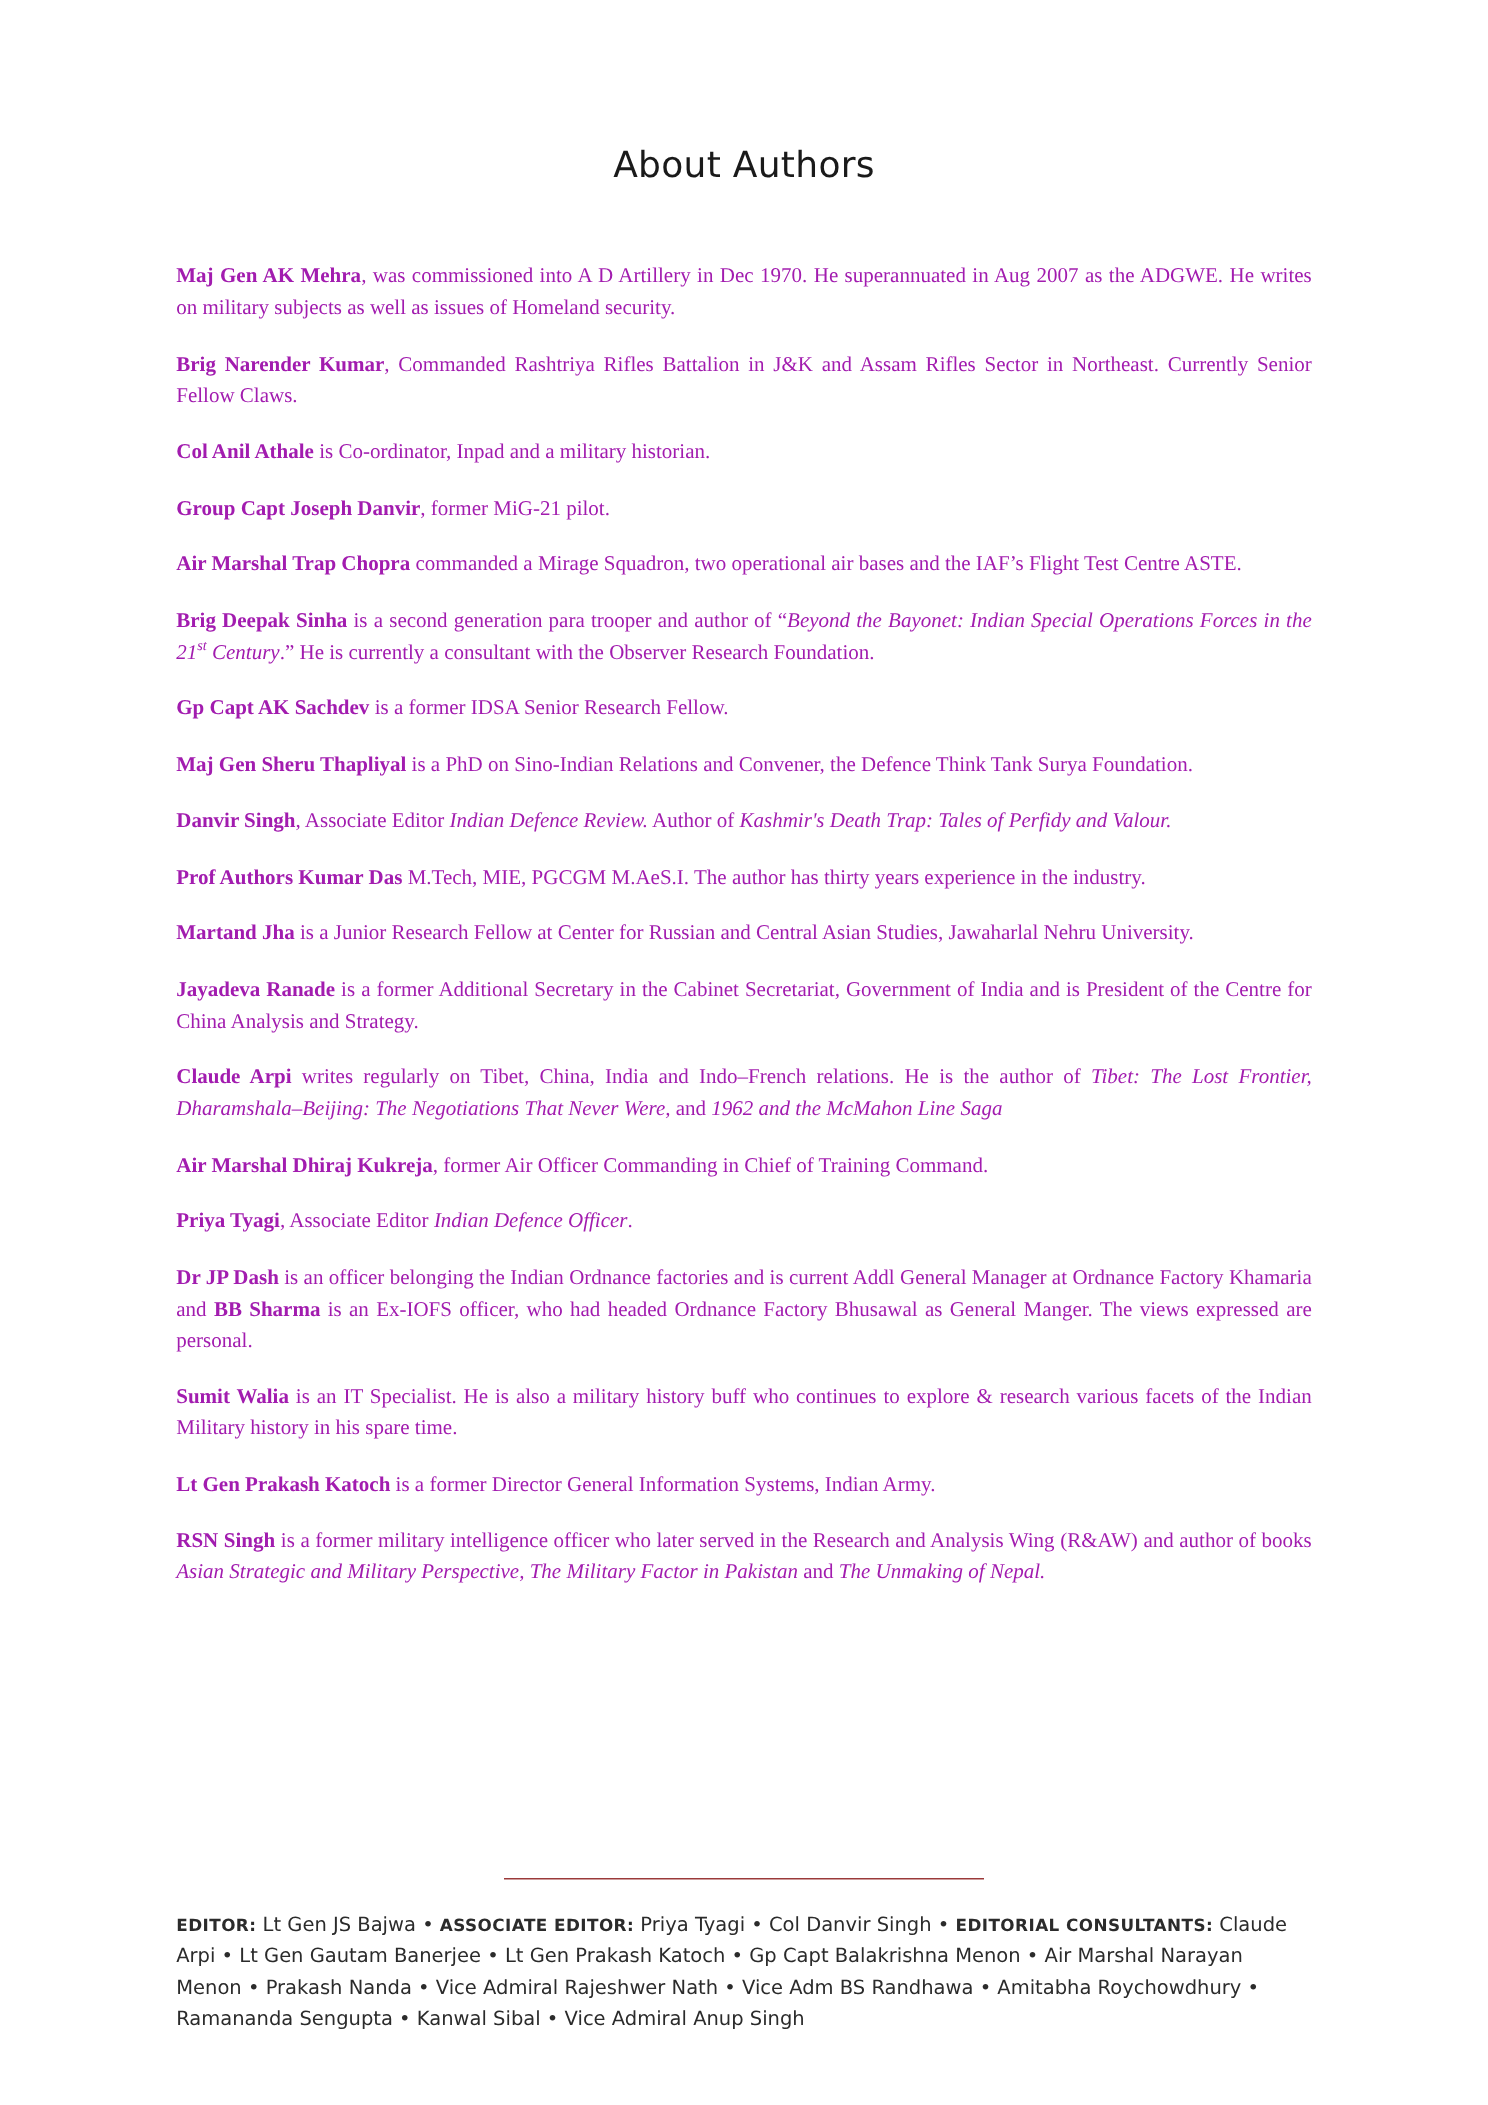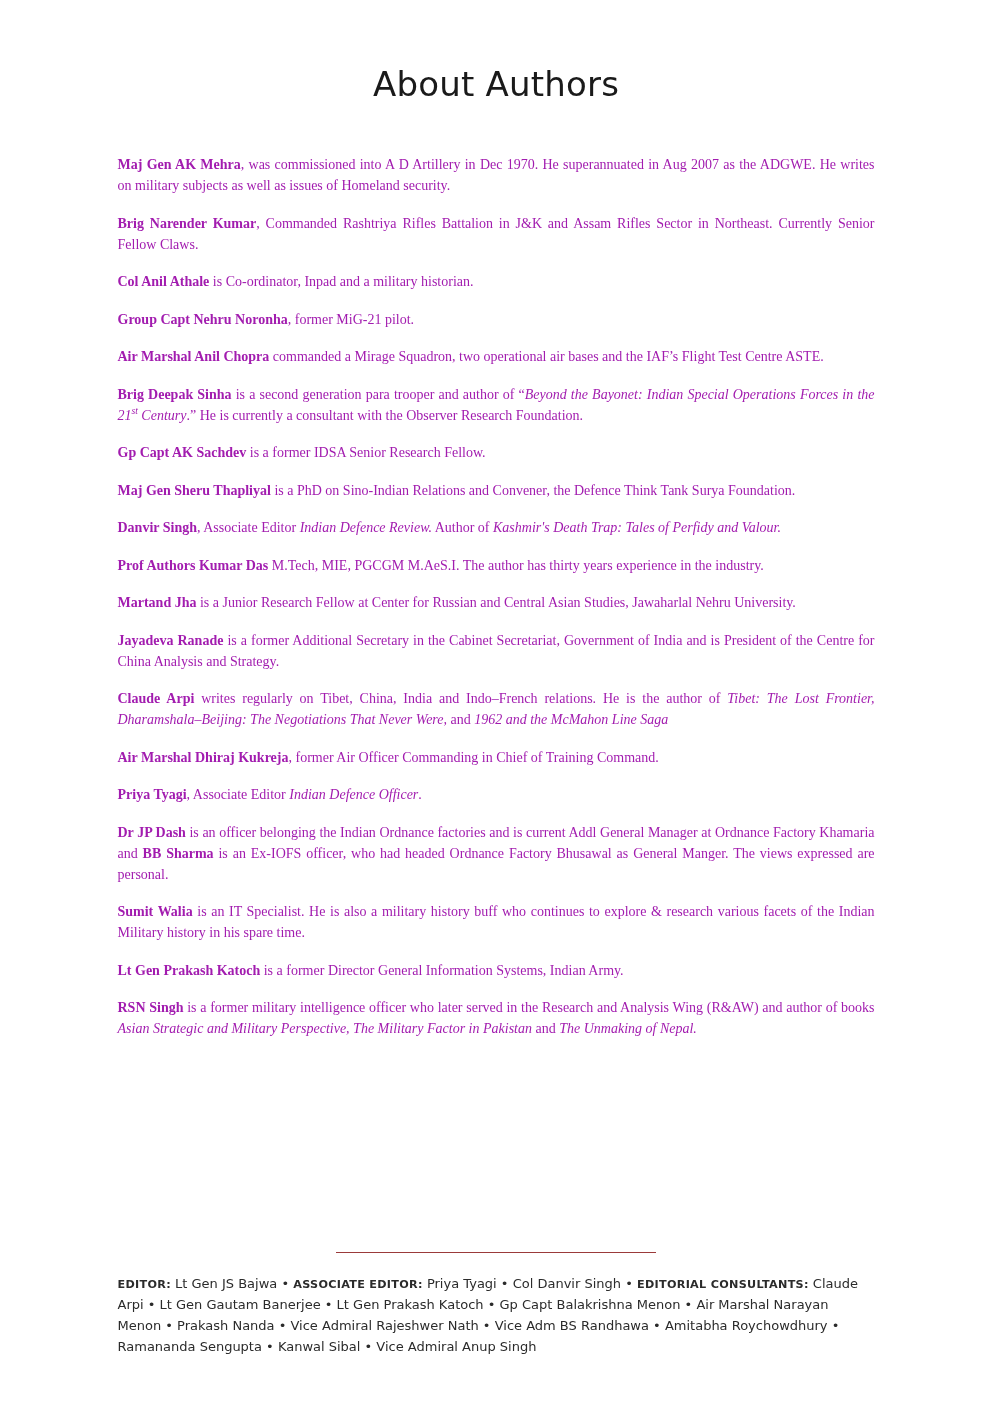--- a/index.html
+++ b/index.html
@@ -19,25 +19,25 @@
     width: 992px;
     height: 1403px;
     box-sizing: border-box;
     padding: 0;
     position: relative;
   }
   .page-title {
     text-align: center;
     font-family: "DejaVu Sans", sans-serif;
     font-weight: 400;
-    font-size: 34px;
+    font-size: 24px;
     letter-spacing: 0.2px;
     color: #1a1a1a;
     margin: 0;
-    padding-top: 64px;
+    padding-top: 96px;
   }
   .content {
     margin: 0 auto;
     width: 757px;
     padding-top: 50px;
   }
   .bio {
     font-size: 14px;
     line-height: 1.5;
     text-align: justify;
@@ -91,22 +91,22 @@
 <body>
 
 <div class="page">
 
   <h1 class="page-title">About Authors</h1>
 
   <div class="content">
       <p class="bio"><b>Maj Gen AK Mehra</b>, was commissioned into A D Artillery in Dec 1970. He superannuated in Aug 2007 as the ADGWE. He writes on military subjects as well as issues of Homeland security.</p>
       <p class="bio"><b>Brig Narender Kumar</b>, Commanded Rashtriya Rifles Battalion in J&amp;K and Assam Rifles Sector in Northeast. Currently Senior Fellow Claws.</p>
       <p class="bio"><b>Col Anil Athale</b> is Co-ordinator, Inpad and a military historian.</p>
-      <p class="bio"><b>Group Capt Nehru Noronha</b>, former MiG-21 pilot.</p>
-      <p class="bio"><b>Air Marshal Anil Chopra</b> commanded a Mirage Squadron, two operational air bases and the IAF’s Flight Test Centre ASTE.</p>
+      <p class="bio"><b>Group Capt Joseph Danvir</b>, former MiG-21 pilot.</p>
+      <p class="bio"><b>Air Marshal Trap Chopra</b> commanded a Mirage Squadron, two operational air bases and the IAF’s Flight Test Centre ASTE.</p>
       <p class="bio"><b>Brig Deepak Sinha</b> is a second generation para trooper and author of “<i>Beyond the Bayonet: Indian Special Operations Forces in the 21<sup>st</sup> Century</i>.” He is currently a consultant with the Observer Research Foundation.</p>
       <p class="bio"><b>Gp Capt AK Sachdev</b> is a former IDSA Senior Research Fellow.</p>
       <p class="bio"><b>Maj Gen Sheru Thapliyal</b> is a PhD on Sino-Indian Relations and Convener, the Defence Think Tank Surya Foundation.</p>
       <p class="bio"><b>Danvir Singh</b>, Associate Editor <i>Indian Defence Review.</i> Author of <i>Kashmir's Death Trap: Tales of Perfidy and Valour.</i></p>
       <p class="bio"><b>Prof Authors Kumar Das</b> M.Tech, MIE, PGCGM M.AeS.I. The author has thirty years experience in the industry.</p>
       <p class="bio"><b>Martand Jha</b> is a Junior Research Fellow at Center for Russian and Central Asian Studies, Jawaharlal Nehru University.</p>
       <p class="bio"><b>Jayadeva Ranade</b> is a former Additional Secretary in the Cabinet Secretariat, Government of India and is President of the Centre for China Analysis and Strategy.</p>
       <p class="bio"><b>Claude Arpi</b> writes regularly on Tibet, China, India and Indo–French relations. He is the author of <i>Tibet: The Lost Frontier, Dharamshala–Beijing: The Negotiations That Never Were,</i> and <i>1962 and the McMahon Line Saga</i></p>
       <p class="bio"><b>Air Marshal Dhiraj Kukreja</b>, former Air Officer Commanding in Chief of Training Command.</p>
       <p class="bio"><b>Priya Tyagi</b>, Associate Editor <i>Indian Defence Officer</i>.</p>

